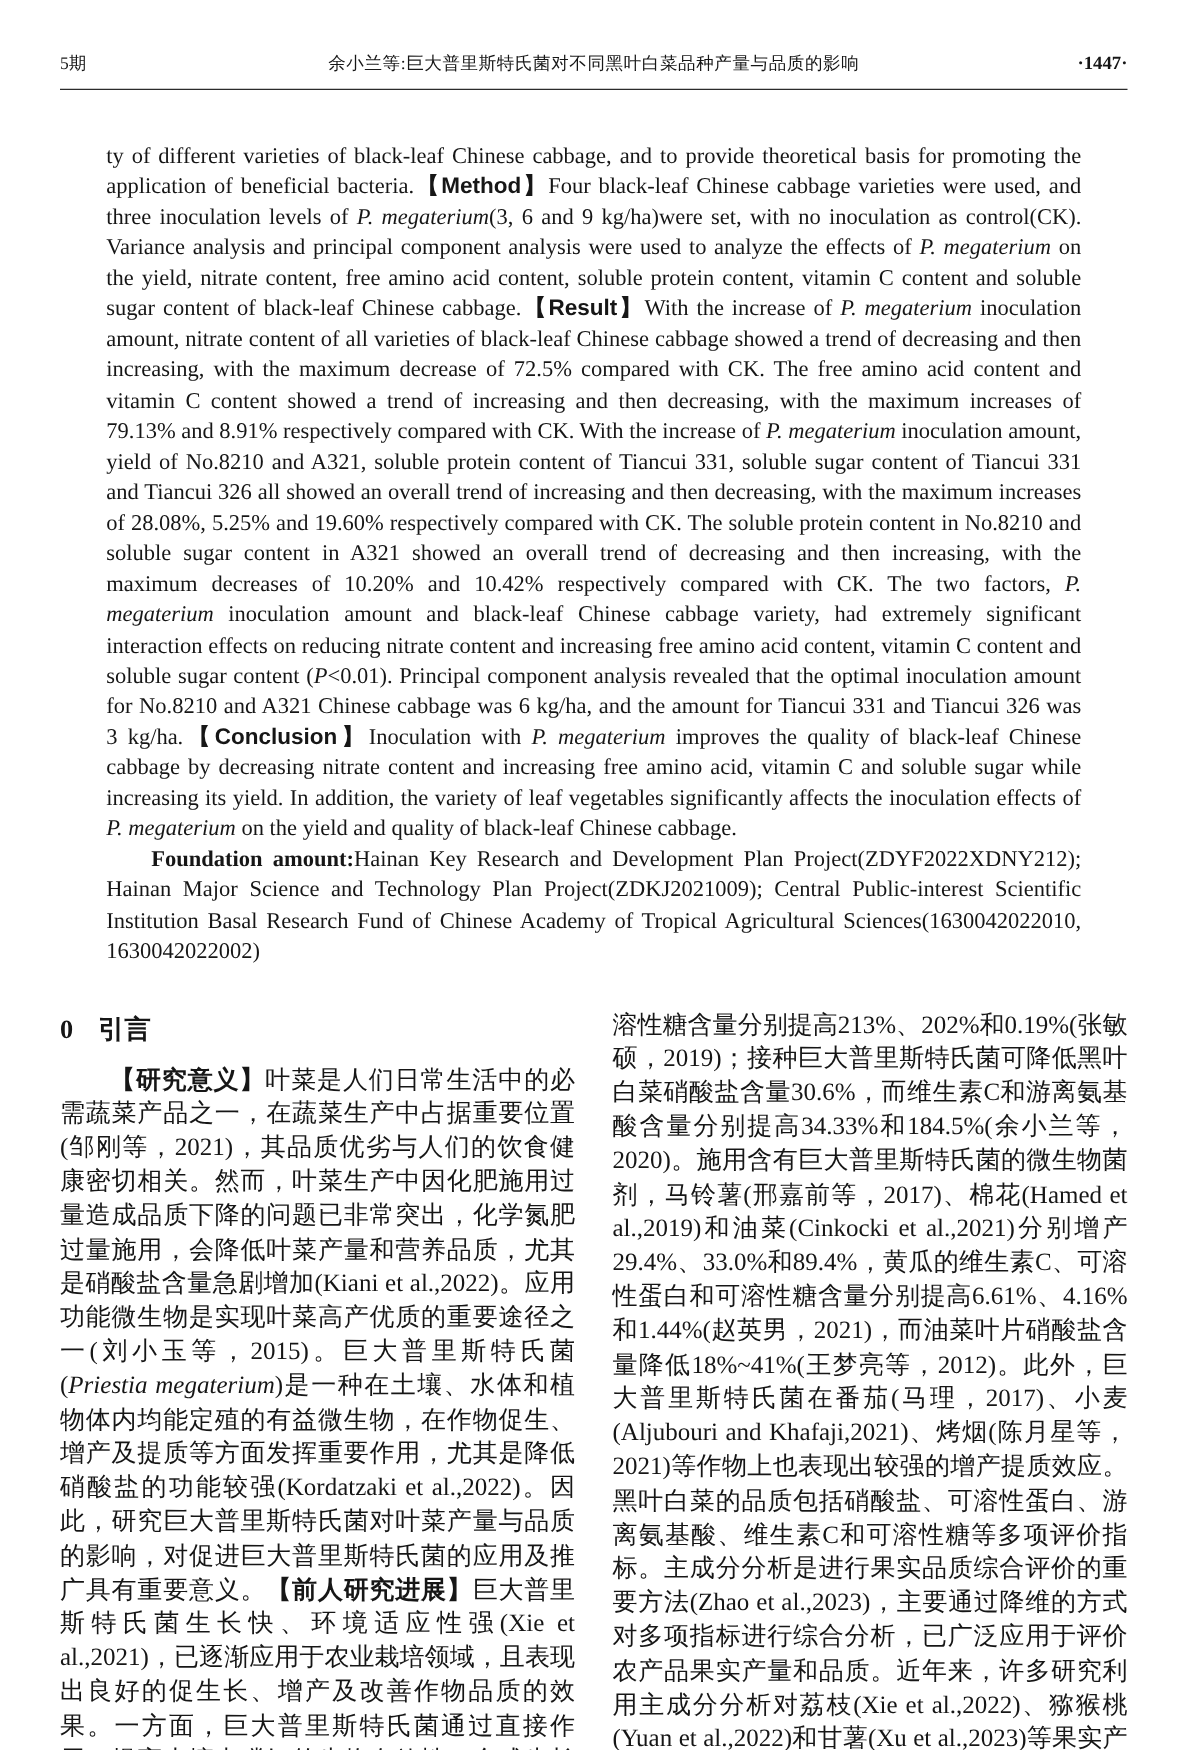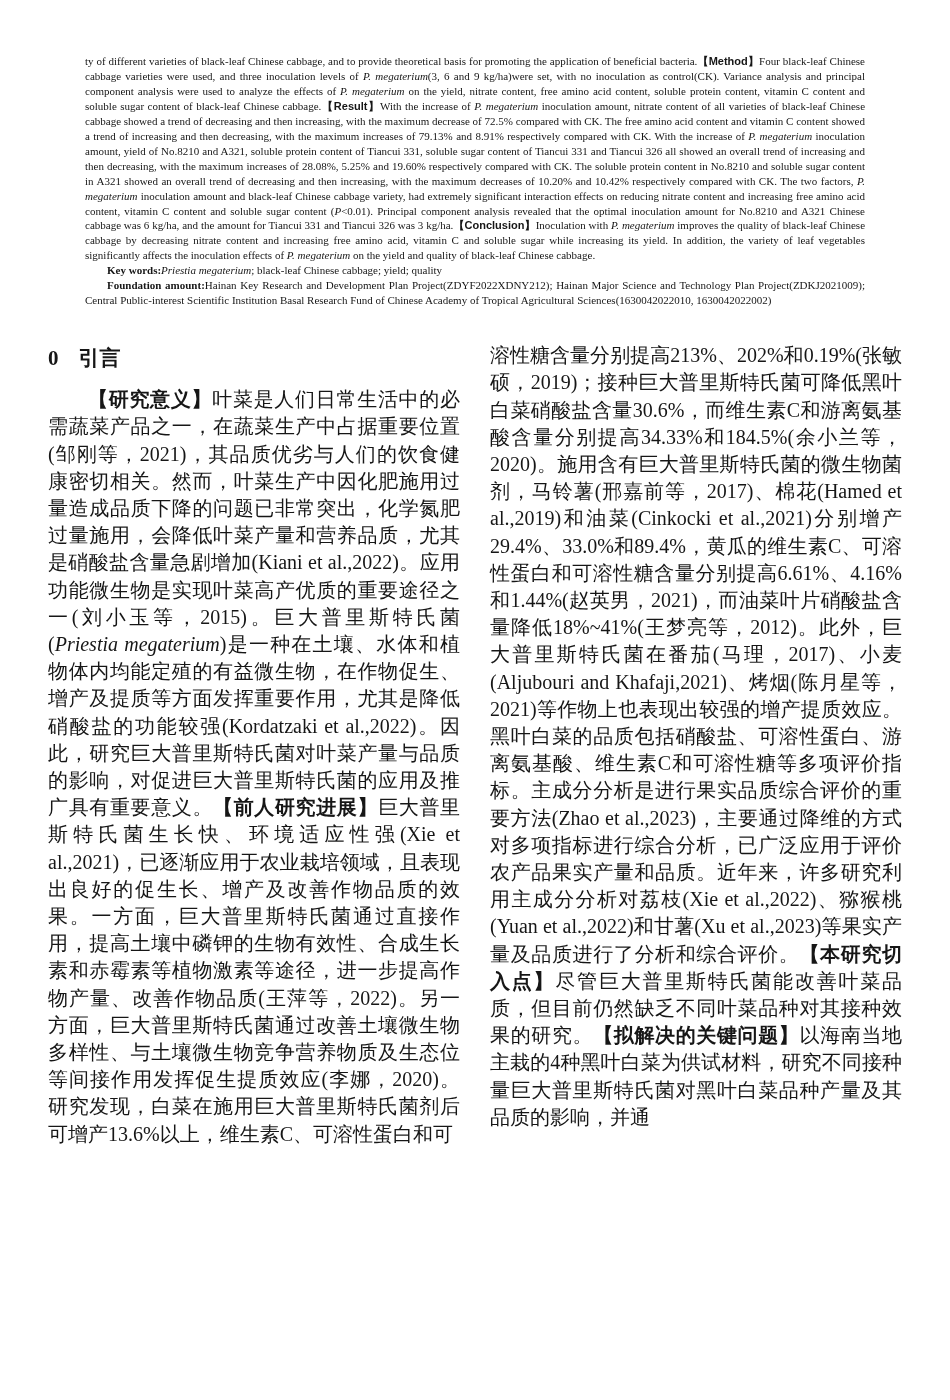--- a/index.html
+++ b/index.html
@@ -19,22 +19,22 @@
     font-size: 14px;
     padding-bottom: 11px;
     border-bottom: 1.6px solid #2b2b2b;
   }
   .hdr-issue { width: 110px; }
   .hdr-title { flex: 1; text-align: center; letter-spacing: 0.5px; }
   .hdr-page  { width: 110px; text-align: right; font-weight: bold; font-size: 15px; }
 
   
   .front-matter {
-    margin: 12px 37px 0;
-    font-size: 11px;
+    margin: 40px 37px 0;
+    font-size: 18px;
     line-height: 1.36;
     text-align: justify;
   }
   .front-matter p { margin: 0; }
   .indent { text-indent: 2em; }
 
   
   .columns { display: flex; gap: 30px; margin-top: 34px; }
   .col { flex: 1; min-width: 0; }
 
@@ -56,24 +56,28 @@
   
   .seg-i { font-style: italic; }
   .seg-b { font-weight: bold; }
   .seg-h { font-weight: bold; font-family: "Liberation Sans", "DejaVu Sans", sans-serif; }
 </style>
 </head>
 <body>
 
 <div class="page">
 
+  <header class="page-header">
+    <span class="hdr-issue">5期</span>
+    <span class="hdr-title">余小兰等:巨大普里斯特氏菌对不同黑叶白菜品种产量与品质的影响</span>
+    <span class="hdr-page">·1447·</span>
+  </header>
 
   <section class="front-matter">
     <p class="abstract"><span>ty of different varieties of black-leaf Chinese cabbage, and to provide theoretical basis for promoting the application of beneficial bacteria.</span><span class="seg-h">【Method】</span><span>Four black-leaf Chinese cabbage varieties were used, and three inoculation levels of </span><span class="seg-i">P. megaterium</span><span>(3, 6 and 9 kg/ha)were set, with no inoculation as control(CK). Variance analysis and principal component analysis were used to analyze the effects of </span><span class="seg-i">P. megaterium</span><span> on the yield, nitrate content, free amino acid content, soluble protein content, vitamin C content and soluble sugar content of black-leaf Chinese cabbage.</span><span class="seg-h">【Result】</span><span>With the increase of </span><span class="seg-i">P. megaterium</span><span> inoculation amount, nitrate content of all varieties of black-leaf Chinese cabbage showed a trend of decreasing and then increasing, with the maximum decrease of 72.5% compared with CK. The free amino acid content and vitamin C content showed a trend of increasing and then decreasing, with the maximum increases of 79.13% and 8.91% respectively compared with CK. With the increase of </span><span class="seg-i">P. megaterium</span><span> inoculation amount, yield of No.8210 and A321, soluble protein content of Tiancui 331, soluble sugar content of Tiancui 331 and Tiancui 326 all showed an overall trend of increasing and then decreasing, with the maximum increases of 28.08%, 5.25% and 19.60% respectively compared with CK. The soluble protein content in No.8210 and soluble sugar content in A321 showed an overall trend of decreasing and then increasing, with the maximum decreases of 10.20% and 10.42% respectively compared with CK. The two factors, </span><span class="seg-i">P. megaterium</span><span> inoculation amount and black-leaf Chinese cabbage variety, had extremely significant interaction effects on reducing nitrate content and increasing free amino acid content, vitamin C content and soluble sugar content (</span><span class="seg-i">P</span><span>&lt;0.01). Principal component analysis revealed that the optimal inoculation amount for No.8210 and A321 Chinese cabbage was 6 kg/ha, and the amount for Tiancui 331 and Tiancui 326 was 3 kg/ha.</span><span class="seg-h">【Conclusion】</span><span>Inoculation with </span><span class="seg-i">P. megaterium</span><span> improves the quality of black-leaf Chinese cabbage by decreasing nitrate content and increasing free amino acid, vitamin C and soluble sugar while increasing its yield. In addition, the variety of leaf vegetables significantly affects the inoculation effects of </span><span class="seg-i">P. megaterium</span><span> on the yield and quality of black-leaf Chinese cabbage.</span></p>
-    <p class="keywords indent"><span class="seg-b">Key words:</span><span class="seg-i">Priestia megaterium</span><span>; black-leaf Chinese cabbage; yield; quality</span></p>
     <p class="foundation indent"><span class="seg-b">Foundation amount:</span><span>Hainan Key Research and Development Plan Project(ZDYF2022XDNY212); Hainan Major Science and Technology Plan Project(ZDKJ2021009); Central Public-interest Scientific Institution Basal Research Fund of Chinese Academy of Tropical Agricultural Sciences(1630042022010, 1630042022002)</span></p>
   </section>
 
   <main class="columns">
     <div class="col">
       <h2 class="section-heading">
         <span class="sec-num">0</span>
         <span class="sec-title">引言</span>
       </h2>
       <p class="cn indent2"><span class="seg-h">【研究意义】</span><span>叶菜是人们日常生活中的必需蔬菜产品之一，在蔬菜生产中占据重要位置(邹刚等，2021)，其品质优劣与人们的饮食健康密切相关。然而，叶菜生产中因化肥施用过量造成品质下降的问题已非常突出，化学氮肥过量施用，会降低叶菜产量和营养品质，尤其是硝酸盐含量急剧增加(Kiani et al.,2022)。应用功能微生物是实现叶菜高产优质的重要途径之一(刘小玉等，2015)。巨大普里斯特氏菌(</span><span class="seg-i">Priestia megaterium</span><span>)是一种在土壤、水体和植物体内均能定殖的有益微生物，在作物促生、增产及提质等方面发挥重要作用，尤其是降低硝酸盐的功能较强(Kordatzaki et al.,2022)。因此，研究巨大普里斯特氏菌对叶菜产量与品质的影响，对促进巨大普里斯特氏菌的应用及推广具有重要意义。</span><span class="seg-h">【前人研究进展】</span><span>巨大普里斯特氏菌生长快、环境适应性强(Xie et al.,2021)，已逐渐应用于农业栽培领域，且表现出良好的促生长、增产及改善作物品质的效果。一方面，巨大普里斯特氏菌通过直接作用，提高土壤中磷钾的生物有效性、合成生长素和赤霉素等植物激素等途径，进一步提高作物产量、改善作物品质(王萍等，2022)。另一方面，巨大普里斯特氏菌通过改善土壤微生物多样性、与土壤微生物竞争营养物质及生态位等间接作用发挥促生提质效应(李娜，2020)。研究发现，白菜在施用巨大普里斯特氏菌剂后可增产13.6%以上，维生素C、可溶性蛋白和可</span></p>

